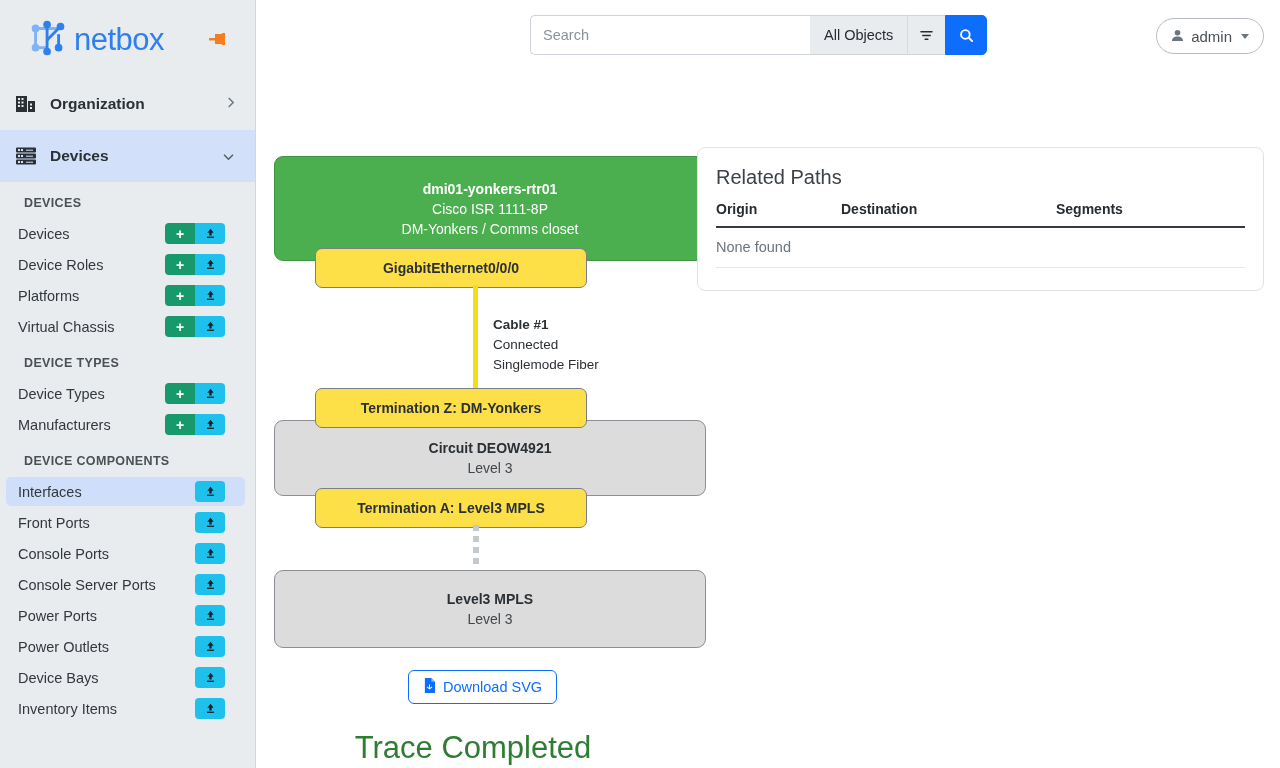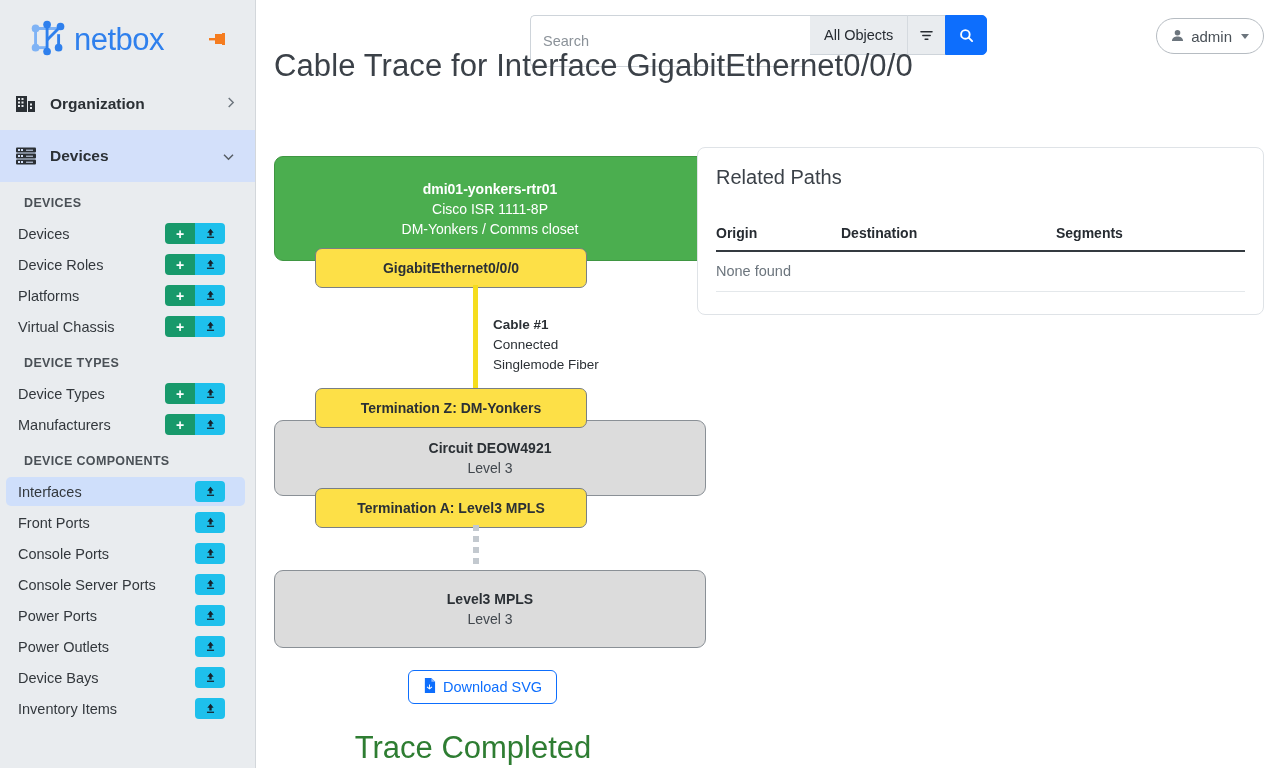--- a/index.html
+++ b/index.html
@@ -91,21 +91,21 @@
   .topbar {
     height: 70px; display: flex; align-items: center;
     padding: 0 16px;
   }
   .search-wrap {
     display: flex; align-items: stretch; height: 40px;
     margin-left: auto; margin-right: auto;
     position: absolute; left: 274px; top: 15px;
   }
   .search-input {
-    width: 280px; height: 52px;
+    width: 280px; height: 40px;
     border: 1px solid #ced4da; border-right: none;
     border-radius: 5px 0 0 5px;
     padding: 0 12px; font-size: 14.5px; color: #262b31;
     background: #fff; outline: none;
     font-family: "Liberation Sans", sans-serif;
   }
   .search-input::placeholder { color: #8b9299; }
   .search-scope {
     display: flex; align-items: center; justify-content: center;
     padding: 0 14px; background: #e9ecef;
@@ -188,21 +188,21 @@
     position: absolute; text-align: center; width: 398px; left: 0;
     font-size: 31px; font-weight: 400; color: #2e7d32;
   }
 
   
   .card {
     position: absolute; left: 441px; top: 43px; width: 567px;
     border: 1px solid #dfe3e7; border-radius: 8px; background: #fff;
     padding: 18px 18px 22px 18px;
   }
-  .card-title { font-size: 20px; font-weight: 400; color: #3b4148; margin-bottom: 36px; }
+  .card-title { font-size: 20px; font-weight: 400; color: #3b4148; margin-bottom: 12px; }
   .rp-table { width: 100%; border-collapse: collapse; }
   .rp-table th {
     text-align: left; font-size: 14px; font-weight: 700; color: #262b31;
     padding: 0 0 9px 0; border-bottom: 2px solid #343a40;
   }
   .rp-table th.c1 { width: 125px; }
   .rp-table th.c2 { width: 215px; }
   .rp-table td {
     font-size: 14.5px; color: #6c757d; padding: 11px 0 12px 0;
     border-bottom: 1px solid #e4e8eb;
@@ -525,21 +525,20 @@
           <svg viewBox="0 0 14 14" width="13" height="13" fill="#6c757d">
             <circle cx="7" cy="4" r="3"></circle>
               <path d="M1 13 C1 9.5 4 8 7 8 C10 8 13 9.5 13 13 Z"></path>
           </svg>
         </span>
         <span>admin</span>
         <span class="caret"></span>
       </button>
     </div>
 
-    <h1 class="page-title">Cable Trace for Interface GigabitEthernet0/0/0</h1>
 
     <div class="content">
 
       <div class="trace-col">
 
         <div class="node device" style="top:52px; height:105px;">
           <div class="l1">dmi01-yonkers-rtr01</div>
           <div class="l2">Cisco ISR 1111-8P</div>
           <div class="l2">DM-Yonkers / Comms closet</div>
         </div>

